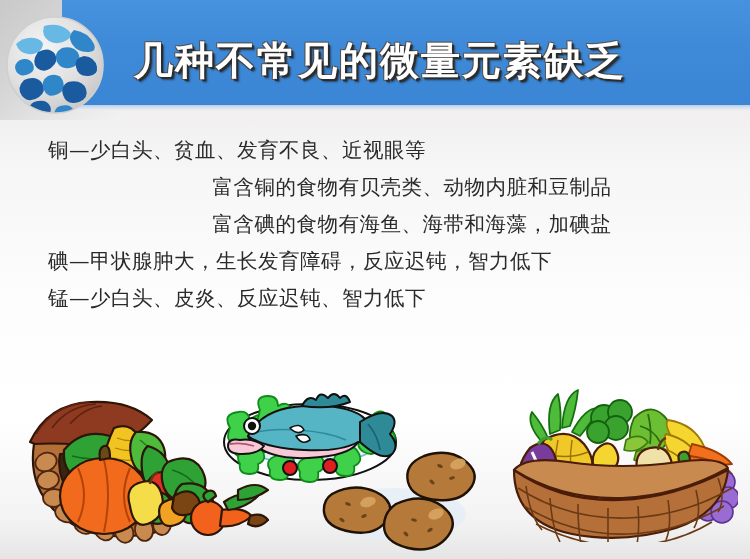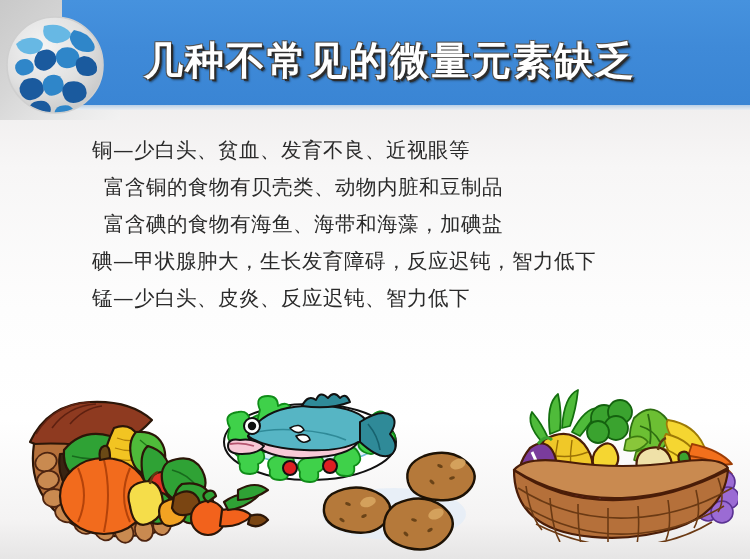--- a/index.html
+++ b/index.html
@@ -25,21 +25,21 @@
   .banner{
     position:absolute;left:62px;top:0;width:688px;height:105px;
     background:linear-gradient(180deg,#4692de 0%,#3f8ad8 45%,#3a85d4 100%);
   }
   .banner-underline{
     position:absolute;left:62px;top:105px;width:688px;height:5px;
     background:linear-gradient(180deg,#b9cfe6 0%,#d8e3ee 60%,#e9eef3 100%);
   }
 
   .title{
-    position:absolute;left:144px;top:30px;width:580px;height:62px;
+    position:absolute;left:134px;top:30px;width:580px;height:62px;
     font-family:"DejaVu Serif","Liberation Serif",serif;
     font-size:39px;font-weight:bold;color:#ffffff;letter-spacing:2px;
     line-height:60px;white-space:nowrap;
     text-shadow:
       2px 2px 0 #2c2c2c, 3px 3px 2px rgba(20,20,20,.55),
       -1px -1px 0 #555, 1px -1px 0 #555, -1px 1px 0 #555;
   }
 
   
   .globe{
@@ -49,22 +49,22 @@
 
   
   .body-text{
     position:absolute;left:0;top:132px;width:750px;
   }
   .line{
     font-family:"DejaVu Serif","Liberation Serif",serif;
     font-size:20.5px;color:#2a2a2a;line-height:37px;white-space:nowrap;
     letter-spacing:.5px;
   }
-  .lvl0{padding-left:48px;margin-left:44px;}
-  .lvl1{padding-left:104px;}
+  .lvl0{padding-left:48px;}
+  .lvl1{padding-left:74px;text-align:center;}
 
   
   .art{position:absolute;left:0;top:372px;width:750px;height:187px;}
   .art > div{position:absolute;}
   .art svg{display:block;}
 
   .cornucopia{left:22px;top:12px;}
   .fishplate{left:218px;top:8px;}
   .potatoes{left:318px;top:72px;}
   .basket{left:508px;top:10px;}

